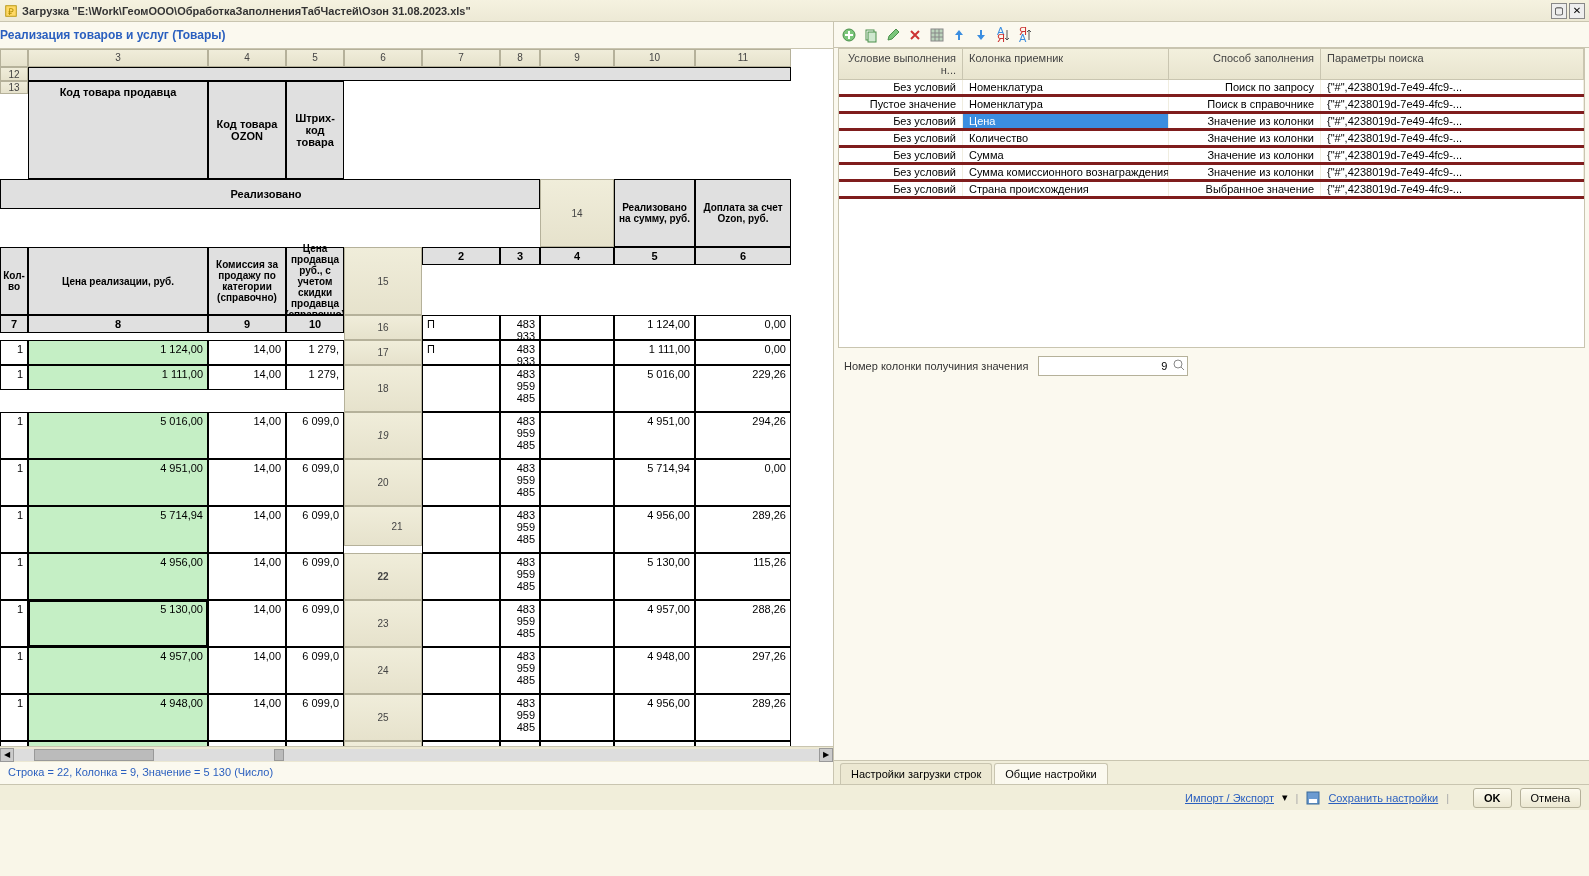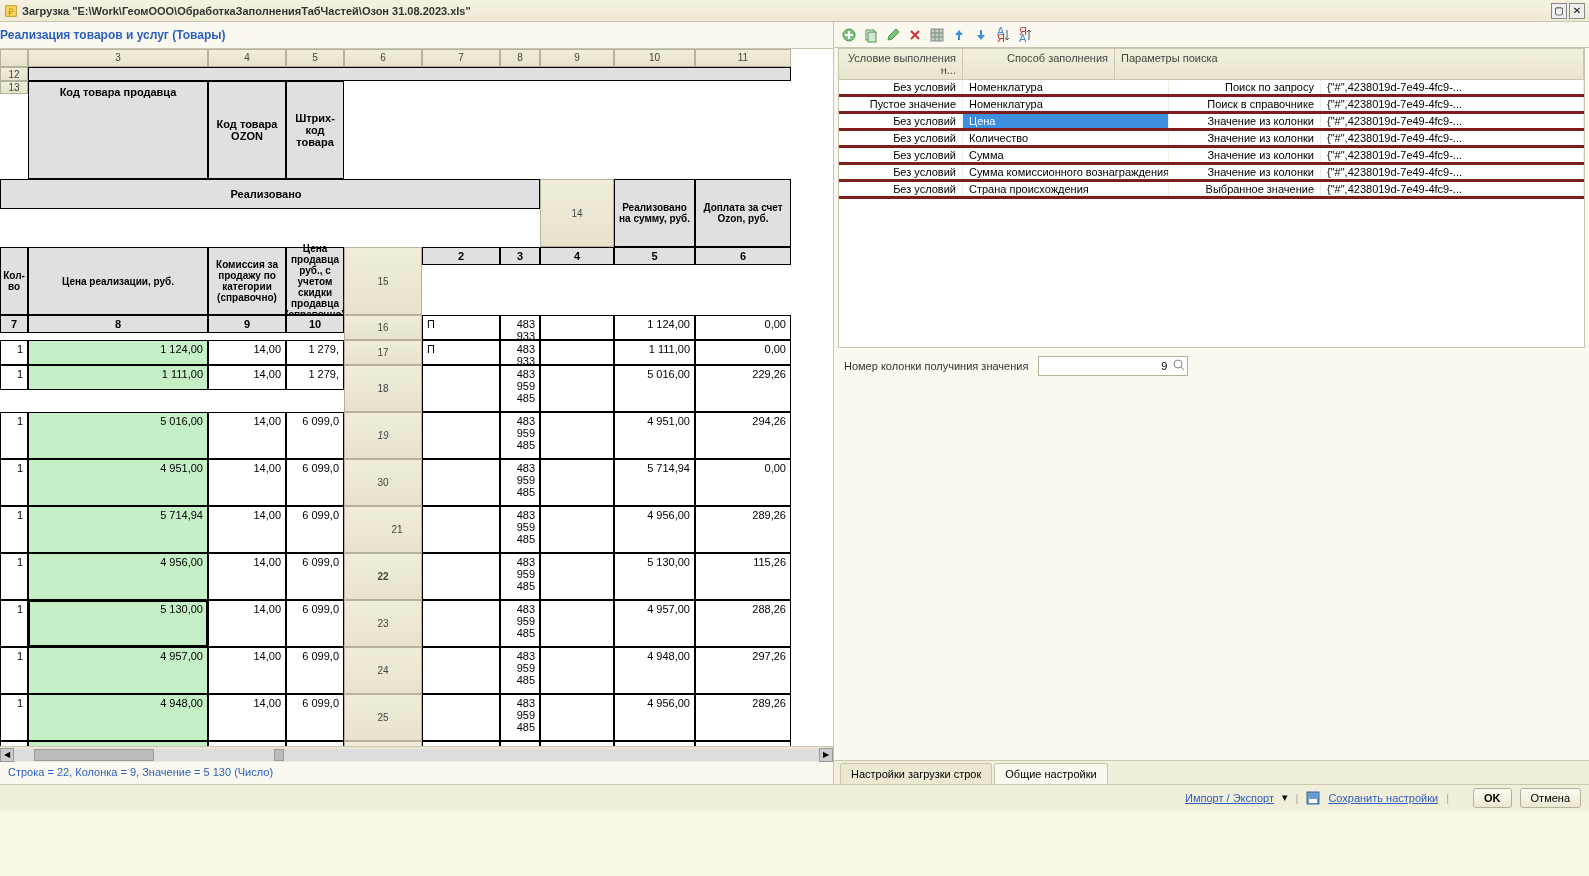--- a/index.html
+++ b/index.html
@@ -149,31 +149,31 @@
           <div class="rownum" style="height: 47px; font-style: italic;">19</div>
           <div class="cell" style="height: 47px;"></div>
           <div class="cell r" style="height: 47px;">483 959 485</div>
           <div class="cell r" style="height: 47px;"></div>
           <div class="cell r" style="height: 47px;">4 951,00</div>
           <div class="cell r" style="height: 47px;">294,26</div>
           <div class="cell r" style="height: 47px;">1</div>
           <div class="cell r hl" style="height: 47px;">4 951,00</div>
           <div class="cell r" style="height: 47px;">14,00</div>
           <div class="cell r" style="height: 47px;">6 099,0</div>
-          <div class="rownum" style="height: 47px;">30</div>
+          <div class="rownum" style="height: 47px;">20</div>
           <div class="cell" style="height: 47px;"></div>
           <div class="cell r" style="height: 47px;">483 959 485</div>
           <div class="cell r" style="height: 47px;"></div>
           <div class="cell r" style="height: 47px;">5 714,94</div>
           <div class="cell r" style="height: 47px;">0,00</div>
           <div class="cell r" style="height: 47px;">1</div>
           <div class="cell r hl" style="height: 47px;">5 714,94</div>
           <div class="cell r" style="height: 47px;">14,00</div>
           <div class="cell r" style="height: 47px;">6 099,0</div>
-          <div class="rownum" style="height: 47px; padding-left: 28px;">21</div>
+          <div class="rownum" style="height: 40px; padding-left: 28px;">21</div>
           <div class="cell" style="height: 47px;"></div>
           <div class="cell r" style="height: 47px;">483 959 485</div>
           <div class="cell r" style="height: 47px;"></div>
           <div class="cell r" style="height: 47px;">4 956,00</div>
           <div class="cell r" style="height: 47px;">289,26</div>
           <div class="cell r" style="height: 47px;">1</div>
           <div class="cell r hl" style="height: 47px;">4 956,00</div>
           <div class="cell r" style="height: 47px;">14,00</div>
           <div class="cell r" style="height: 47px;">6 099,0</div>
           <div class="rownum sel" style="height: 47px;">22</div>
@@ -287,20 +287,21 @@
             <text x="2" y="8" font-size="7" fill="#cc3333">Я</text>
             <text x="2" y="15" font-size="7" fill="#3b8ee0">А</text>
             <path d="M12 13v-10l2 2m-2-2l-2 2" stroke="#555" fill="none"></path>
           </svg>
         </span>
     </div>
 
     <div class="grid-area">
       <div class="grid-hdr-row">
         <div class="grid-hdr gc1">Условие выполнения н...</div>
+        <div class="grid-hdr gc2">Колонка приемник</div>
         <div class="grid-hdr gc3">Способ заполнения</div>
         <div class="grid-hdr gc4">Параметры поиска</div>
       </div>
       <div id="grid-body">
           <div class="grid-row">
             <div class="gcell gc1" style="text-align: right;">Без условий</div>
             <div class="gcell gc2">Номенклатура</div>
             <div class="gcell gc3" style="">Поиск по запросу</div>
             <div class="gcell gc4">{"#",4238019d-7e49-4fc9-...</div>
           </div>

